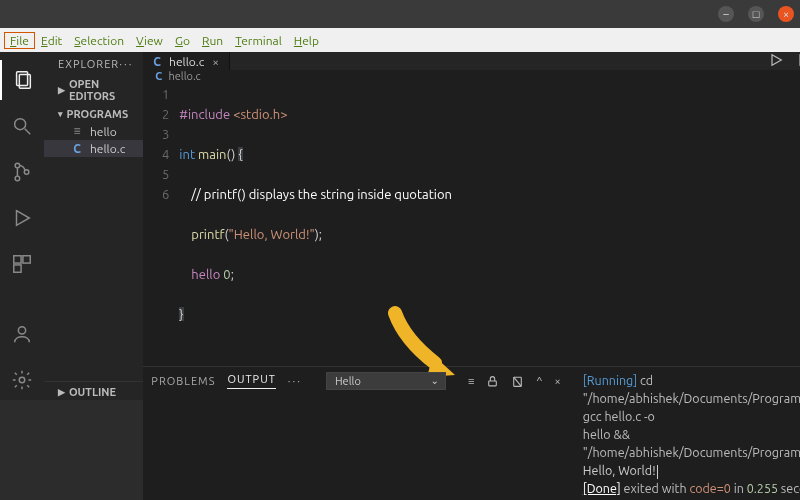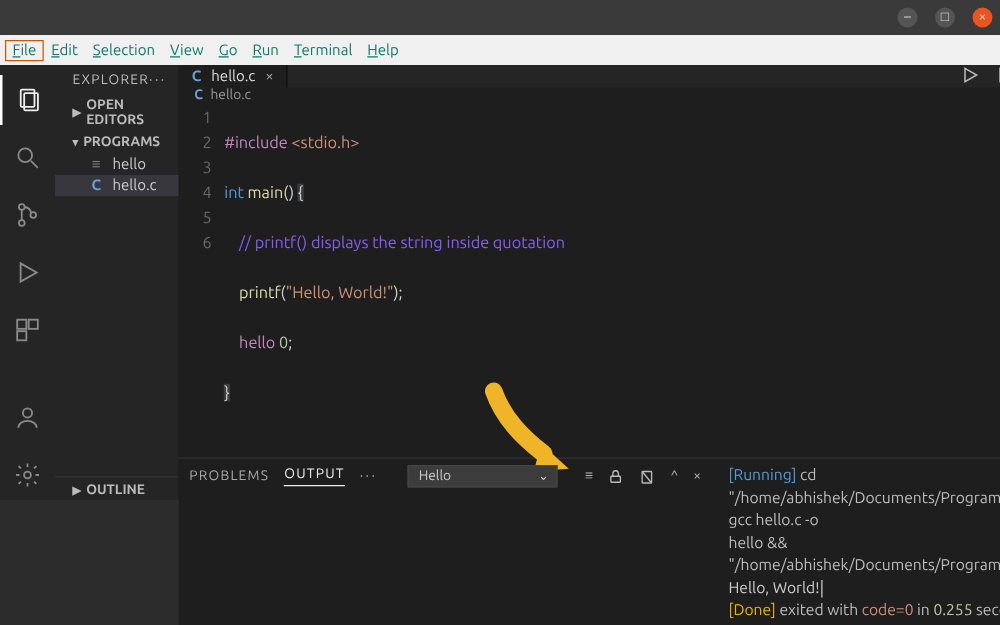--- a/index.html
+++ b/index.html
@@ -8,21 +8,21 @@
   
   .titlebar { height: 28px; background: #3a3a3a; display: flex; align-items: center; justify-content: center; position: relative; }
   .titlebar .title { color: #ccc; font-size: 13px; }
   .win-controls { position: absolute; right: 6px; display: flex; gap: 14px; align-items: center; }
   .win-btn { width: 16px; height: 16px; border-radius: 50%; display: flex; align-items: center; justify-content: center; color: #ddd; font-size: 11px; }
   .win-close { background: #e95420; }
   .win-max, .win-min { background: #555; }
 
   
   .menubar { height: 24px; background: #f0f0f0; display: flex; align-items: center; padding: 0 4px; }
-  .menu-item { padding: 2px 6px; font-size: 12px; color: #0f766e; cursor: pointer; }
+  .menu-item { padding: 2px 6px; font-size: 12px; color: #4d7c0f; cursor: pointer; }
   .menu-item.highlight { border: 1px solid #d45500; padding: 1px 5px; }
   .menu-item u { text-decoration: underline; }
 
   
   .main { display: flex; height: 348px; background: #1e1e1e; }
 
   
   .activitybar { width: 44px; background: #252526; display: flex; flex-direction: column; align-items: center; padding-top: 8px; gap: 6px; }
   .act-icon { width: 44px; height: 40px; display: flex; align-items: center; justify-content: center; color: #8a8a8a; cursor: pointer; }
   .act-icon.active { color: #eee; border-left: 2px solid #fff; }
@@ -55,21 +55,21 @@
 
   
   .code { display: flex; font-family: "Consolas","Liberation Mono",monospace; font-size: 13px; line-height: 20px; padding: 2px 0; position: relative; flex: 1; }
   .gutter { width: 36px; color: #6a6a6a; text-align: right; padding-right: 10px; }
   .codelines { white-space: pre; }
   .tok-pp   { color: #c586c0; }
   .tok-kw   { color: #569cd6; }
   .tok-inc  { color: #ce9178; }
   .tok-fn   { color: #dcdcaa; }
   .tok-str  { color: #ce9178; }
-  .tok-cm   { color: #8b5cf6; }
+  .tok-cm   { color: #ffffff; }
   .tok-num  { color: #b5cea8; }
   .tok-pl   { color: #d4d4d4; }
   .hl-brace { background: #3a3d41; }
   .minimap { position: absolute; right: 10px; top: 4px; width: 22px; height: 70px; opacity: .25; }
   .minimap div { height: 2px; margin-bottom: 2px; }
 
   
   .arrow { position: absolute; left: 240px; top: 253px; pointer-events: none; }
 
   
@@ -77,21 +77,21 @@
   .panel-tabs { display: flex; align-items: center; height: 28px; padding: 0 8px; gap: 12px; color: #aaa; font-size: 11px; }
   .panel-tabs .ptab { cursor: pointer; letter-spacing: 1px; }
   .panel-tabs .ptab.active { color: #eee; border-bottom: 1px solid #eee; padding-bottom: 3px; }
   .panel-tabs .spacer { flex: 1; }
   .select-box { background: #3c3c3c; color: #ccc; border: 1px solid #444; font-size: 11px; padding: 2px 26px 2px 8px; position: relative; width: 120px; }
   .select-box .chev { position: absolute; right: 6px; top: 2px; font-size: 10px; }
   .panel-icons { display: flex; gap: 12px; margin-left: 10px; color: #bbb; }
   .panel-icons .icn { cursor: pointer; }
   .panel-body { font-family: "Consolas","Liberation Mono",monospace; font-size: 12.5px; line-height: 18px; padding: 4px 14px; color: #ccc; }
   .p-tag { color: #569cd6; }
-  .p-done { color: #eab308; }
+  .p-done { color: #ffffff; text-decoration: underline; }
   .p-kv  { color: #ce9178; }
   .p-num { color: #b5cea8; }
   .p-dim { color: #bdbdbd; }
   .cursor-bar { display: inline-block; width: 1px; height: 14px; background: #ccc; vertical-align: middle; margin-left: 1px; }
 
   .ellipsis { letter-spacing: 2px; color: #bbb; cursor: pointer; }
   svg { display: block; }
 </style>
 </head>
 <body>

